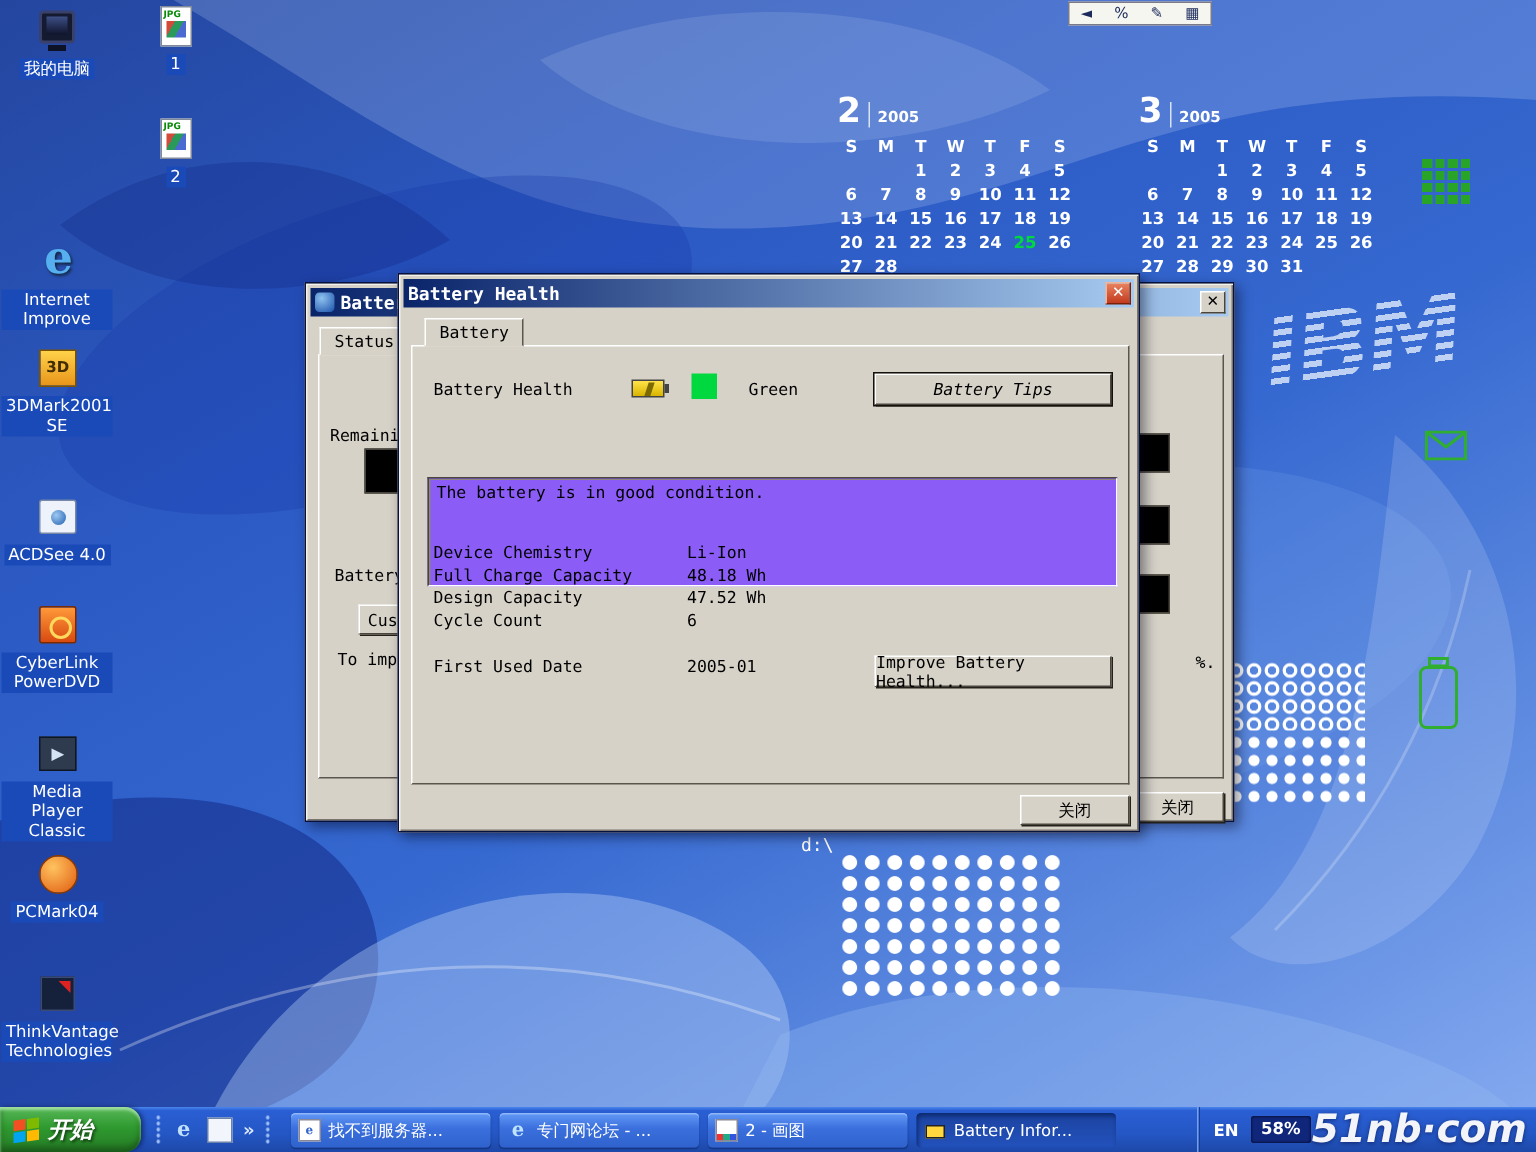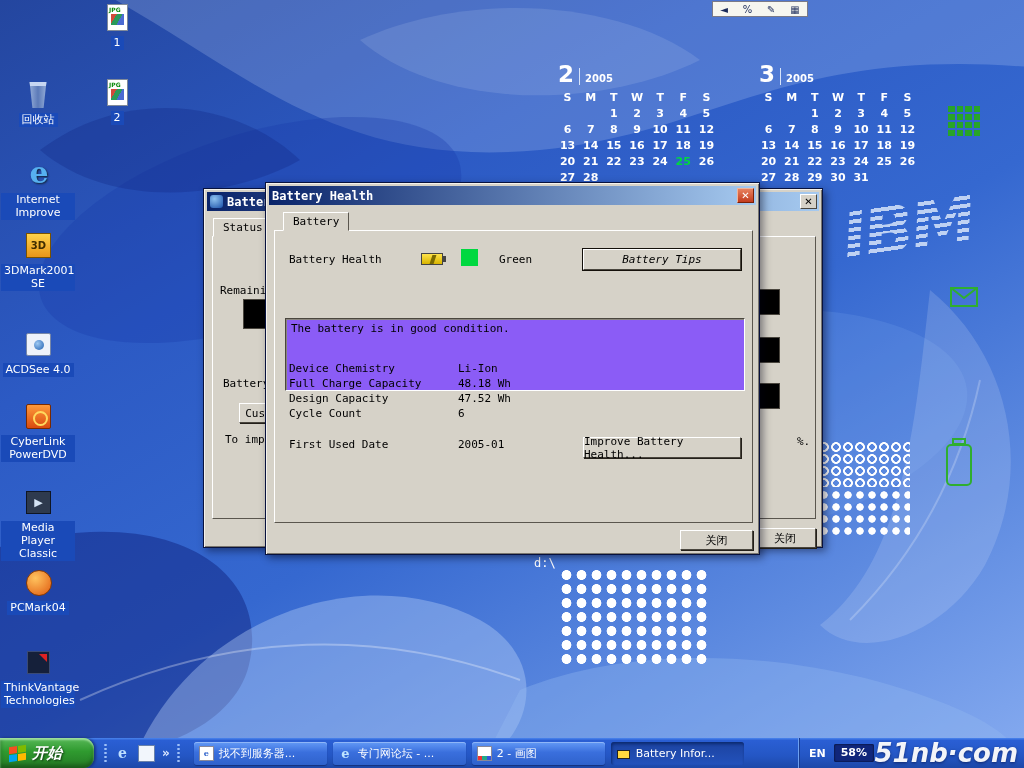--- a/index.html
+++ b/index.html
@@ -288,25 +288,26 @@
       <span class="c">27</span>
         <span class="c">28</span>
         <span class="c">29</span>
         <span class="c">30</span>
         <span class="c">31</span>
         <span class="c"></span>
         <span class="c"></span>
     </div>
   </div>
 
-  <div class="dicon" style="left:0; top:80px;">
-    <div class="img">
-        <span class="ig ic-bin"></span>
-      </div>
-    <span class="lbl">回收站</span>
+  <div class="dicon" style="left:0; top:6px;">
+    <div class="img">
+        <span class="ig ic-comp"></span>
+        <span class="ig ic-comp-base"></span>
+      </div>
+    <span class="lbl">我的电脑</span>
   </div>
   <div class="dicon" style="left:0; top:160px;">
     <div class="img">
         <span class="ig ic-ie"></span>
       </div>
     <span class="lbl">Internet Improve</span>
   </div>
   <div class="dicon" style="left:0; top:231px;">
     <div class="img">
         <span class="ig ic-3dm"></span>

